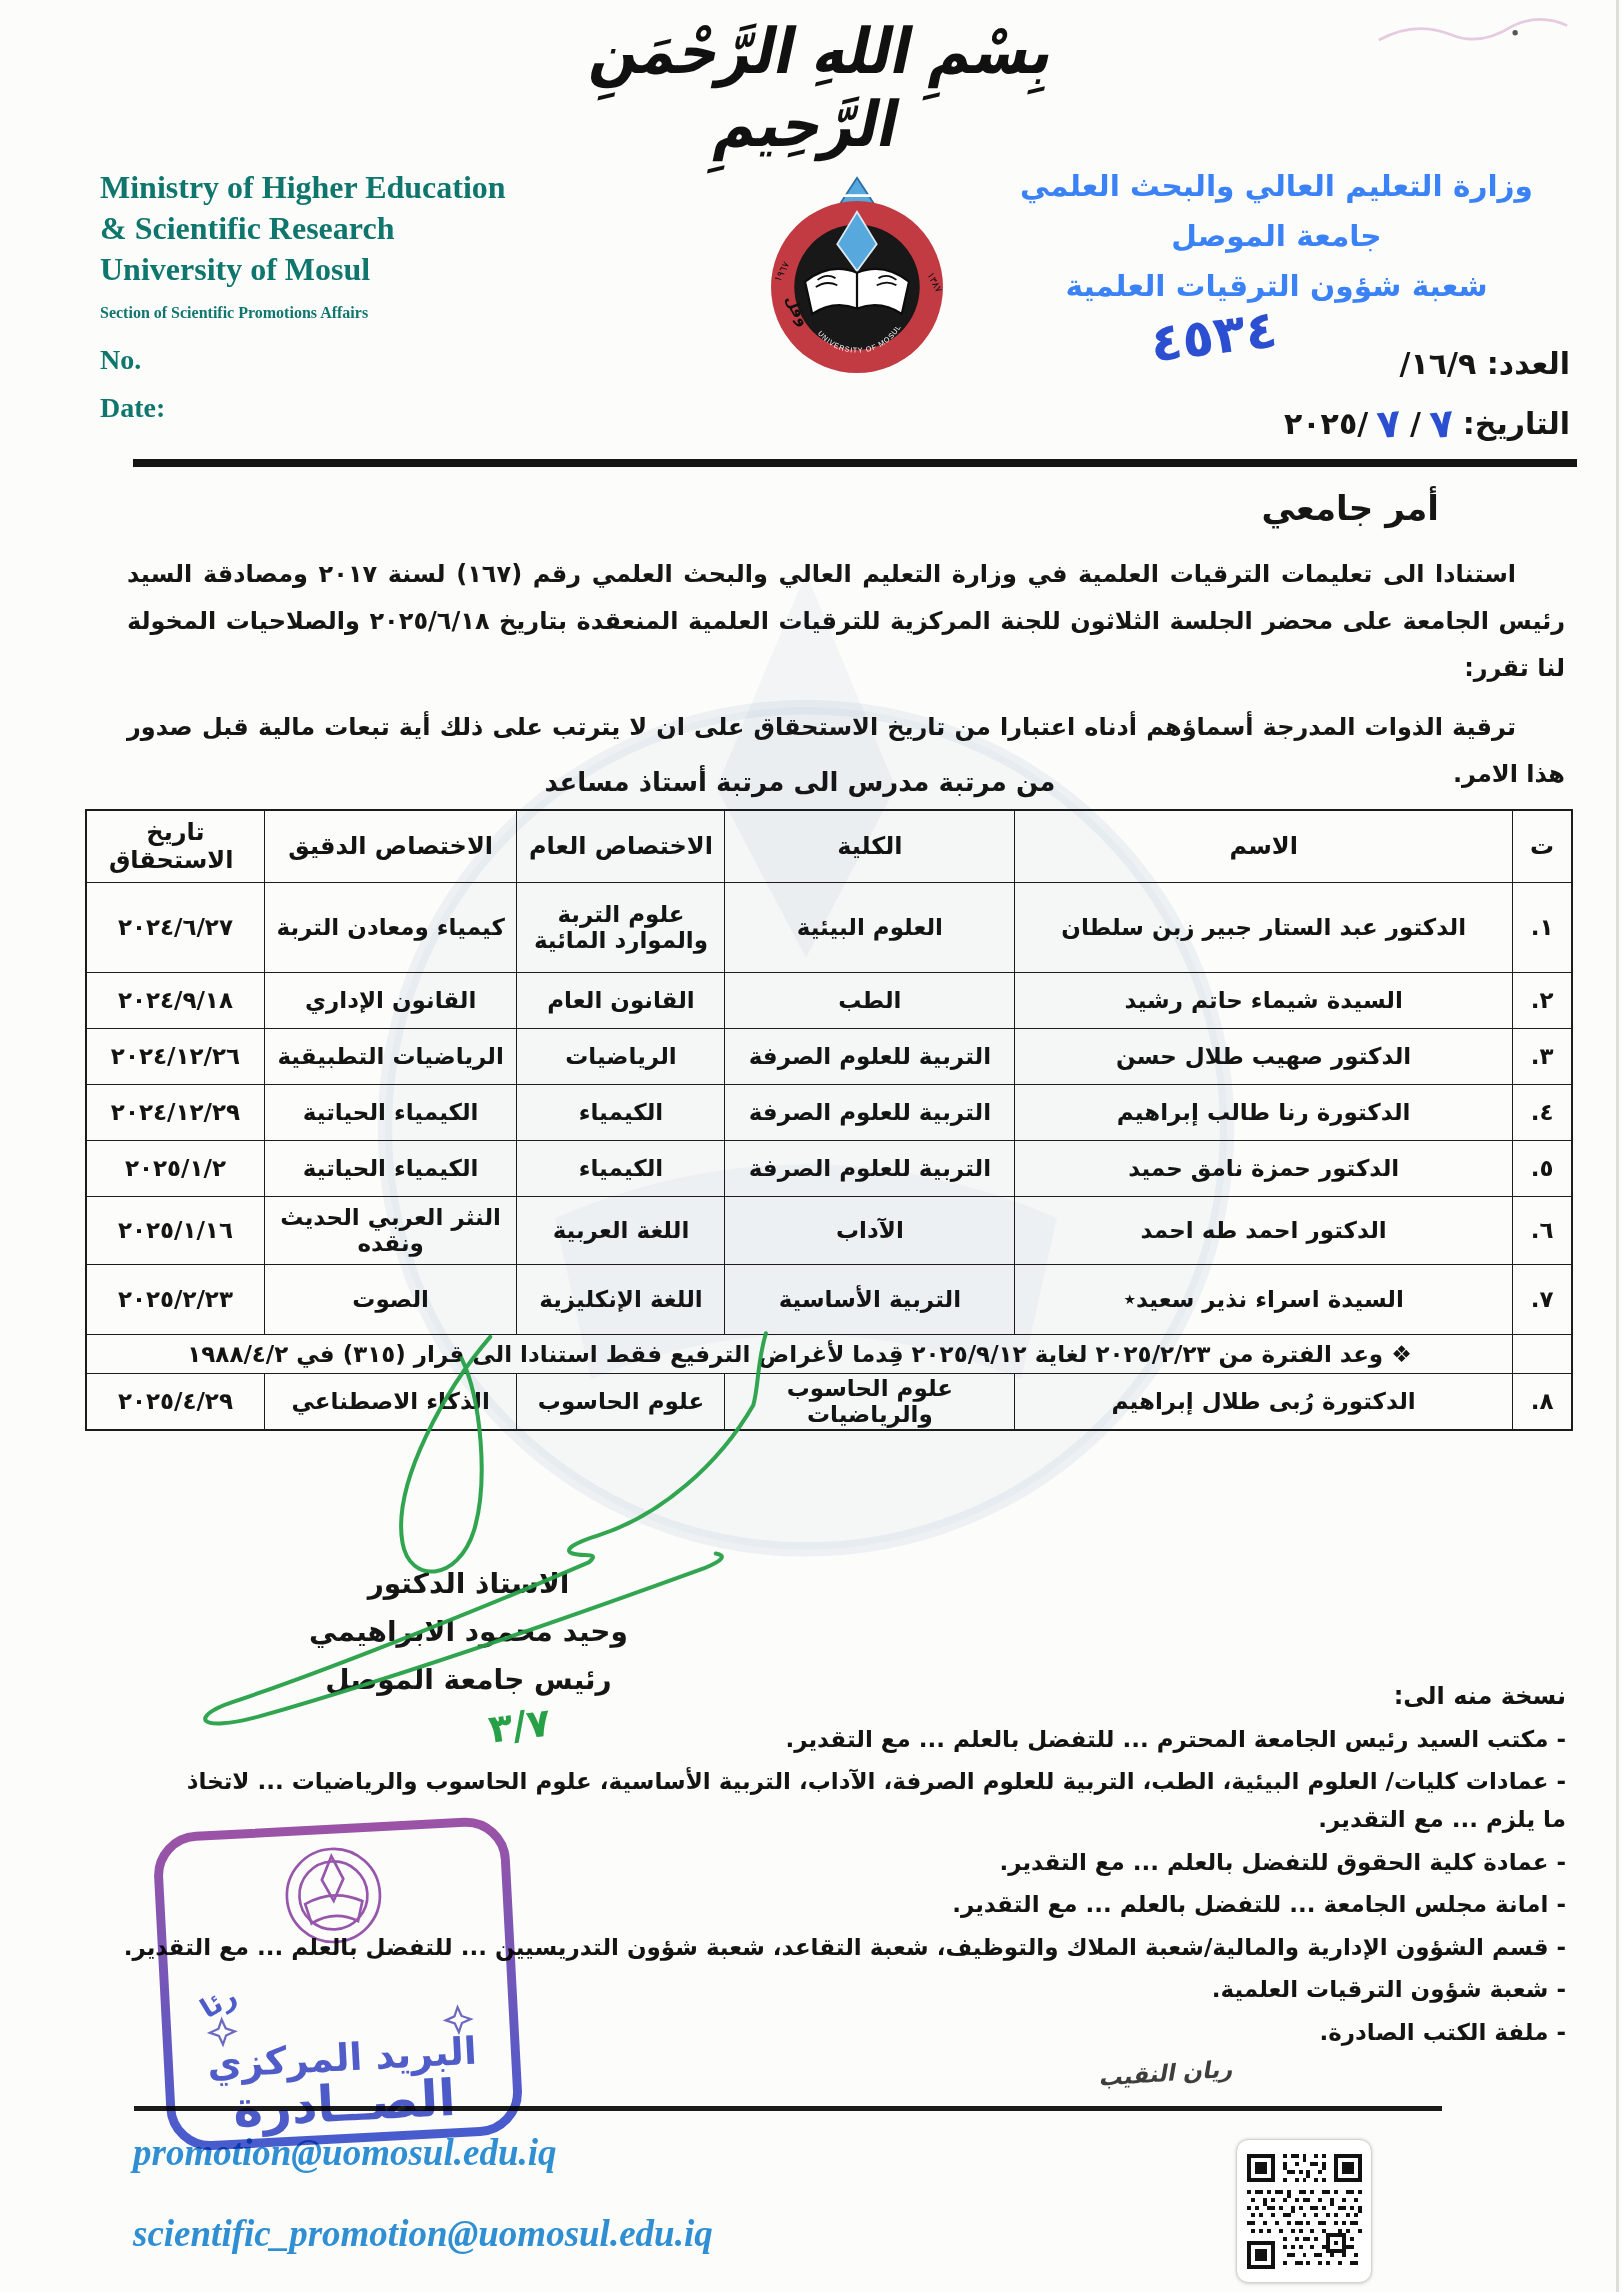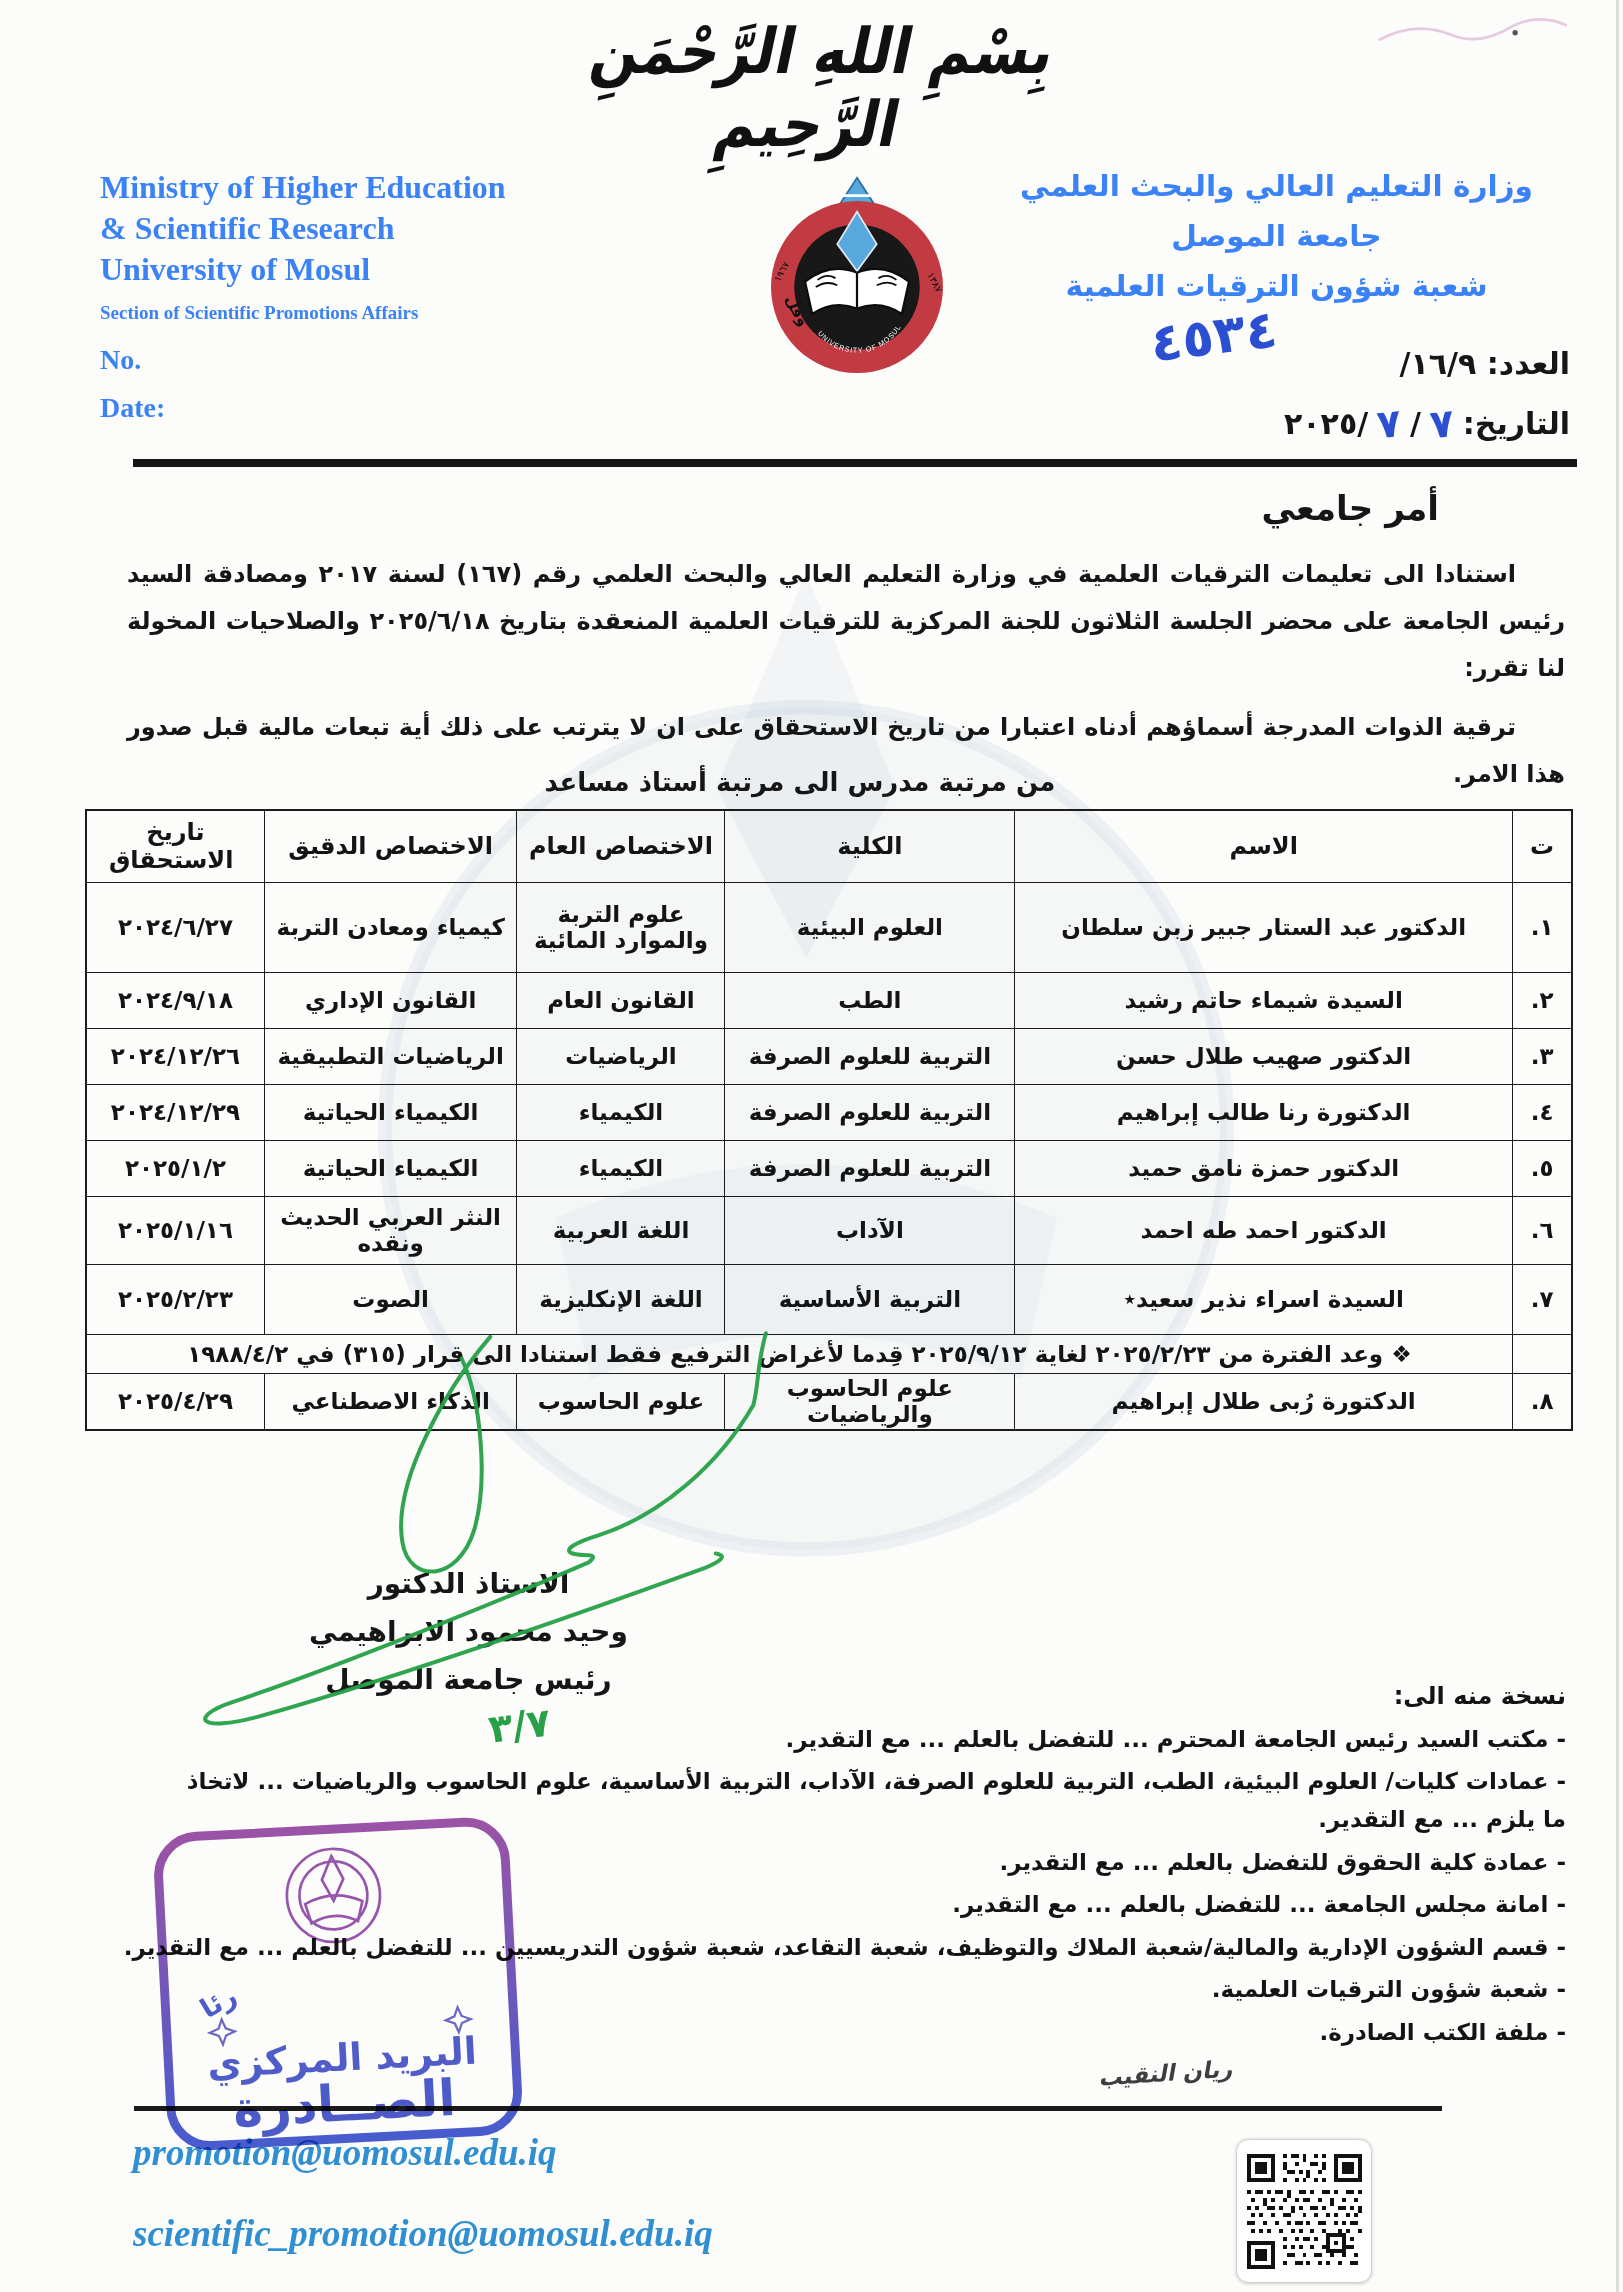--- a/index.html
+++ b/index.html
@@ -7,23 +7,23 @@
     position:relative; width:1624px; height:2293px; margin:0 auto;
     background:#fcfcfa; overflow:hidden;
     font-family:"DejaVu Sans", sans-serif; color:#161616;
   }
   .abs{position:absolute;}
   .rtl{direction:rtl; unicode-bidi:embed;}
 
   
   .bismillah{left:502px;top:23px;width:627px;text-align:center;font-size:56px;font-weight:bold;
     transform:skewX(-12deg) scaleY(1.12);letter-spacing:-1.8px;color:#111;}
-  .en-block{left:100px;top:167px;width:537px;font-family:"Liberation Serif",serif;font-weight:bold;color:#3b82f6;}
+  .en-block{left:100px;top:167px;width:537px;font-family:"Liberation Serif",serif;font-weight:bold;color:#0f766e;}
   .en-l1{font-size:32px;line-height:41px;}
-  .en-l4{font-size:19px;line-height:36px;margin-top:5.4px;}
+  .en-l4{font-size:16px;line-height:36px;margin-top:5.4px;}
   .en-no{font-size:28px;line-height:41px;margin-top:7.2px;}
   .ar-block{right:43px;top:161px;width:609px;text-align:center;font-weight:bold;font-size:29.6px;line-height:50px;color:#3b82f6;}
   .num-row{right:54px;top:346px;font-size:30px;font-weight:bold;}
   .date-row{right:54px;top:401px;font-size:30px;font-weight:bold;display:flex;direction:rtl;align-items:center;gap:9px;}
   .ink-blue{color:#2b4fd0;font-weight:bold;}
   .hand-num{right:347px;top:306px;font-size:52px;transform:rotate(-7deg);letter-spacing:5.4px;}
   .hand-day{font-size:39px;transform:rotate(-6deg);display:inline-block;}
   .rule-1{left:133px;top:459px;width:1444px;height:8px;background:#151515;}
   .rule-2{left:134px;top:2106px;width:1308px;height:5.4px;background:#1b1b1b;}
 

